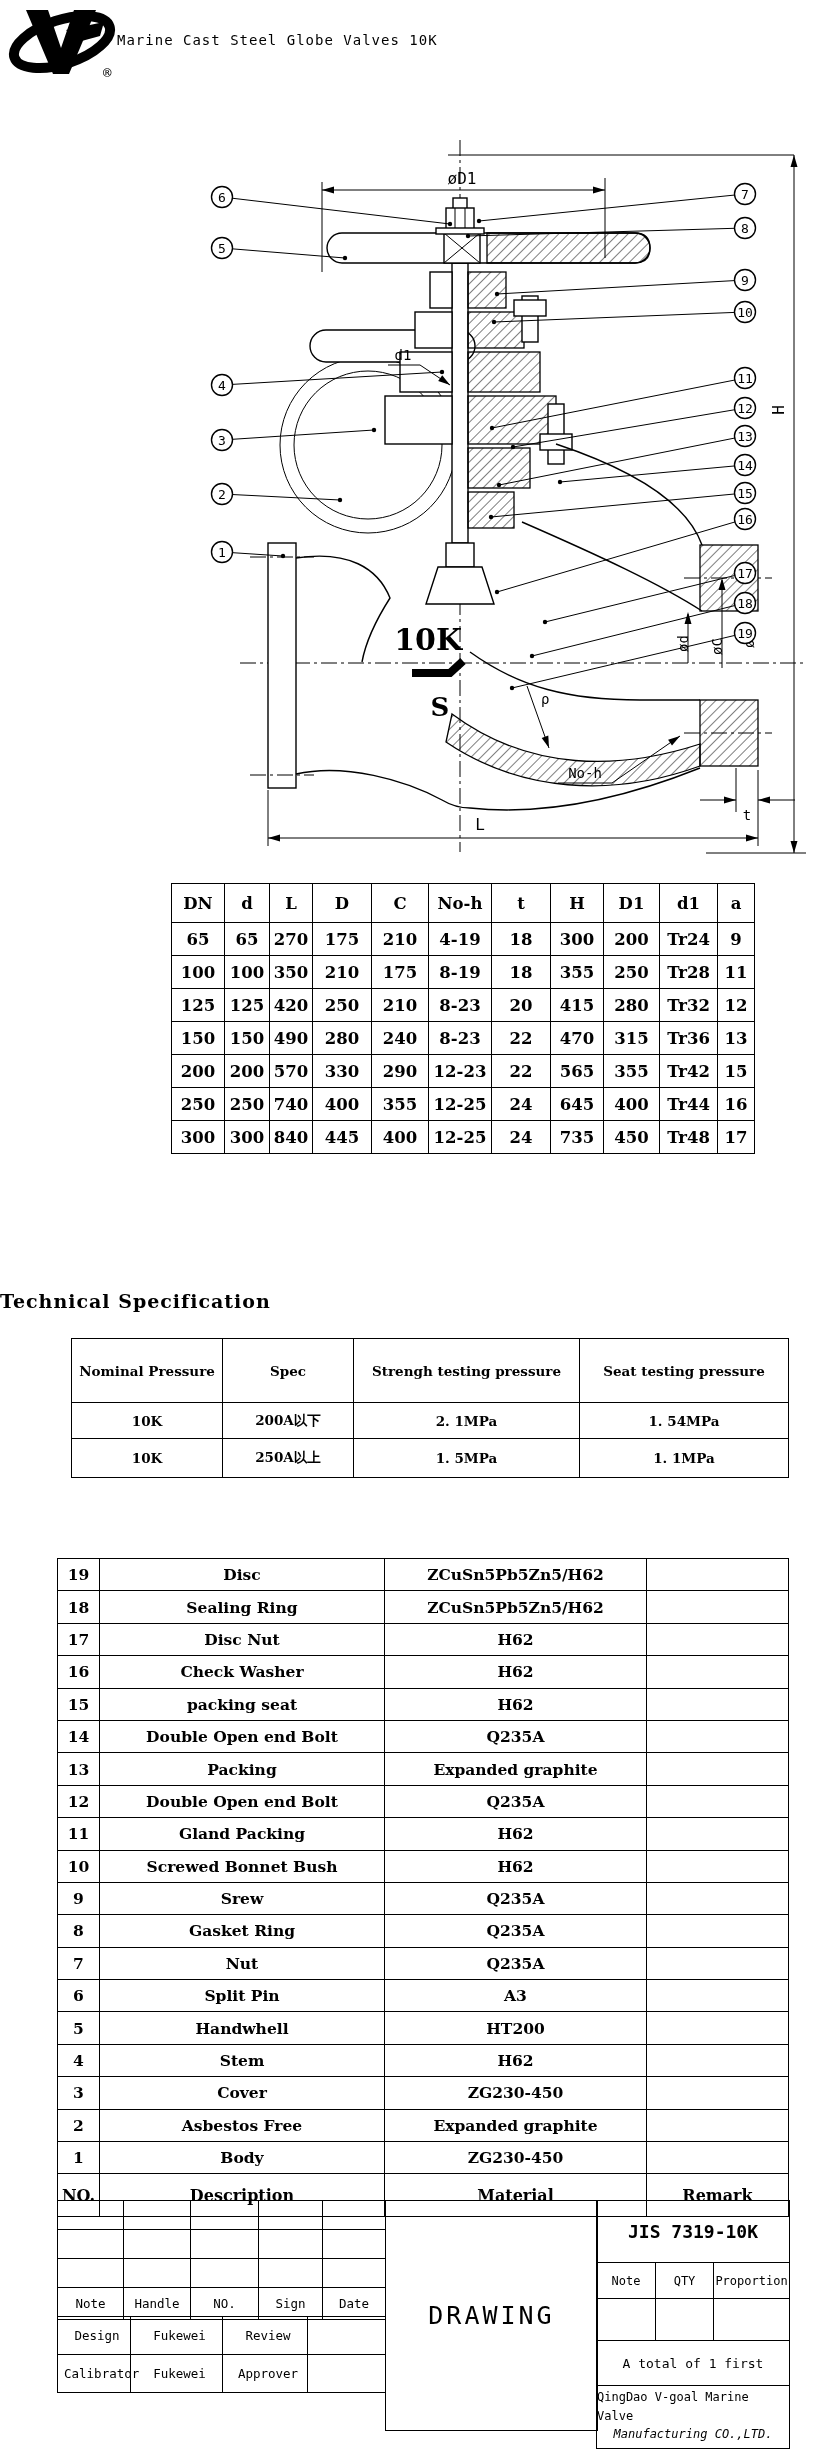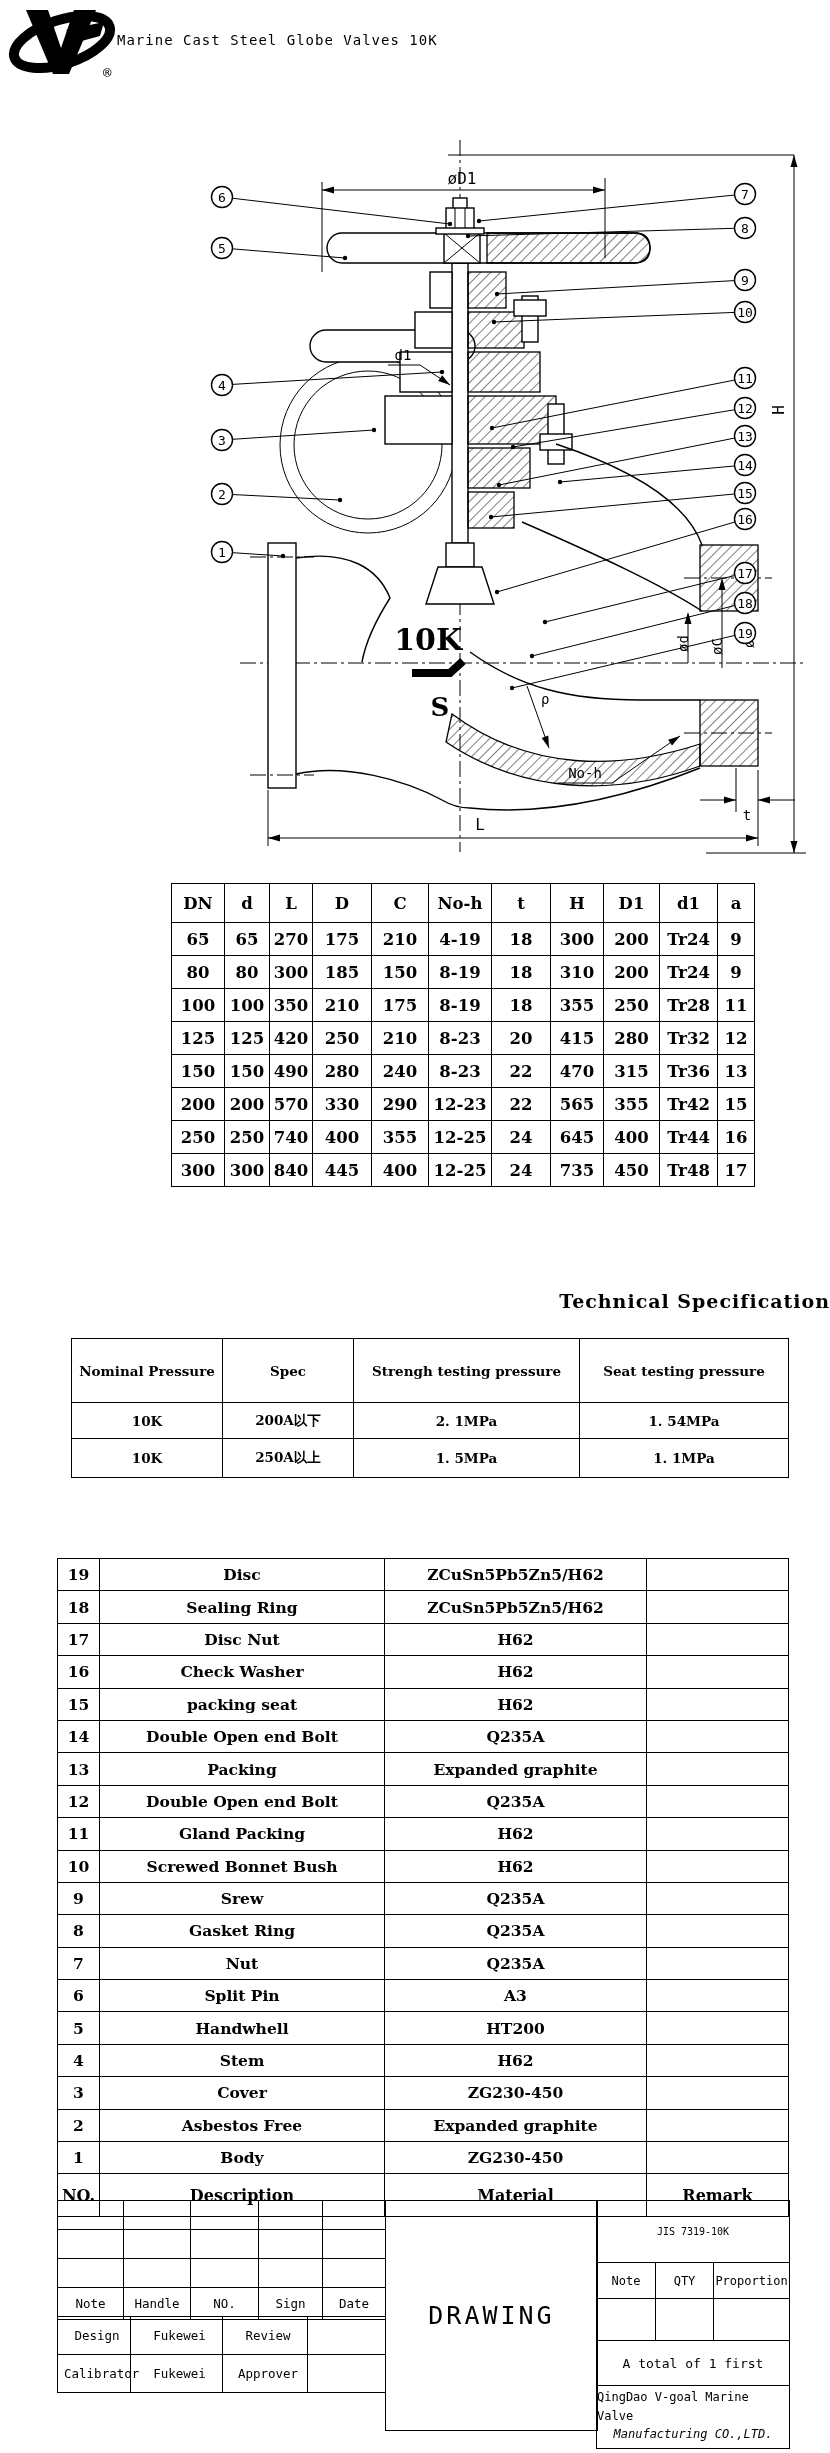--- a/index.html
+++ b/index.html
@@ -29,21 +29,21 @@
   .tb-center{position:absolute;left:385px;top:2200px;width:211px;height:229px;
        border:1.5px solid #000;display:flex;align-items:center;justify-content:center;
        font-size:25px;letter-spacing:3px;}
   .tb-right{position:absolute;left:596px;top:2200px;width:192px;height:247px;border:1.5px solid #000;}
   .tbr-row{display:flex;border-bottom:1.5px solid #000;}
   .tbr-cell{border-right:1.5px solid #000;display:flex;align-items:center;justify-content:center;font-size:12px;}
   .tbr-cell:last-child{border-right:none;}
   .center-flex{display:flex;align-items:center;justify-content:center;}
   
   .hdr-title{position:absolute;left:117px;top:32px;font-size:14px;letter-spacing:1px;}
-  .spec-title{position:absolute;left:0;top:1290px;width:830px;text-align:right;
+  .spec-title{position:absolute;left:0;top:1290px;width:830px;text-align:left;
        font-family:"DejaVu Serif",serif;font-weight:bold;font-size:19px;letter-spacing:1px;}
   
   .ln{stroke:#000;stroke-width:1.4;fill:none;}
   .thin{stroke:#000;stroke-width:1;fill:none;}
   .cl{stroke:#000;stroke-width:1;fill:none;stroke-dasharray:16 4 3 4;}
   .wh{fill:#fff;stroke:#000;stroke-width:1.4;}
   .ht{fill:url(#hatch);stroke:#000;stroke-width:1.3;}
   .blk{fill:#000;stroke:none;}
   text.dl{font-family:"DejaVu Sans Mono",monospace;font-size:16px;fill:#000;}
   text.dls{font-family:"DejaVu Sans Mono",monospace;font-size:14px;fill:#000;}
@@ -293,33 +293,20 @@
         <td>175</td>
         <td>210</td>
         <td>4-19</td>
         <td>18</td>
         <td>300</td>
         <td>200</td>
         <td>Tr24</td>
         <td>9</td>
       </tr>
       <tr>
-        <td>80</td>
-        <td>80</td>
-        <td>300</td>
-        <td>185</td>
-        <td>150</td>
-        <td>8-19</td>
-        <td>18</td>
-        <td>310</td>
-        <td>200</td>
-        <td>Tr24</td>
-        <td>9</td>
-      </tr>
-      <tr>
         <td>100</td>
         <td>100</td>
         <td>350</td>
         <td>210</td>
         <td>175</td>
         <td>8-19</td>
         <td>18</td>
         <td>355</td>
         <td>250</td>
         <td>Tr28</td>
@@ -610,21 +597,21 @@
       <tr>
         <td>Calibrator</td>
         <td>Fukewei</td>
         <td>Approver</td>
         <td></td>
       </tr>
     </tbody>
 </table>
 <div class="tb-center">DRAWING</div>
 <div class="tb-right">
-  <div class="tbr-row center-flex" style="height:61px;font-size:10px;">JIS 7319-10K</div>
+  <div class="tbr-row center-flex" style="height:61px;font-size:18px;font-weight:bold;">JIS 7319-10K</div>
   <div class="tbr-row" style="height:35px;">
     <div class="tbr-cell" style="width:58px;">Note</div>
     <div class="tbr-cell" style="width:57px;">QTY</div>
     <div class="tbr-cell" style="flex:1;">Proportion</div>
   </div>
   <div class="tbr-row" style="height:41px;">
     <div class="tbr-cell" style="width:58px;"></div>
     <div class="tbr-cell" style="width:57px;"></div>
     <div class="tbr-cell" style="flex:1;"></div>
   </div>

